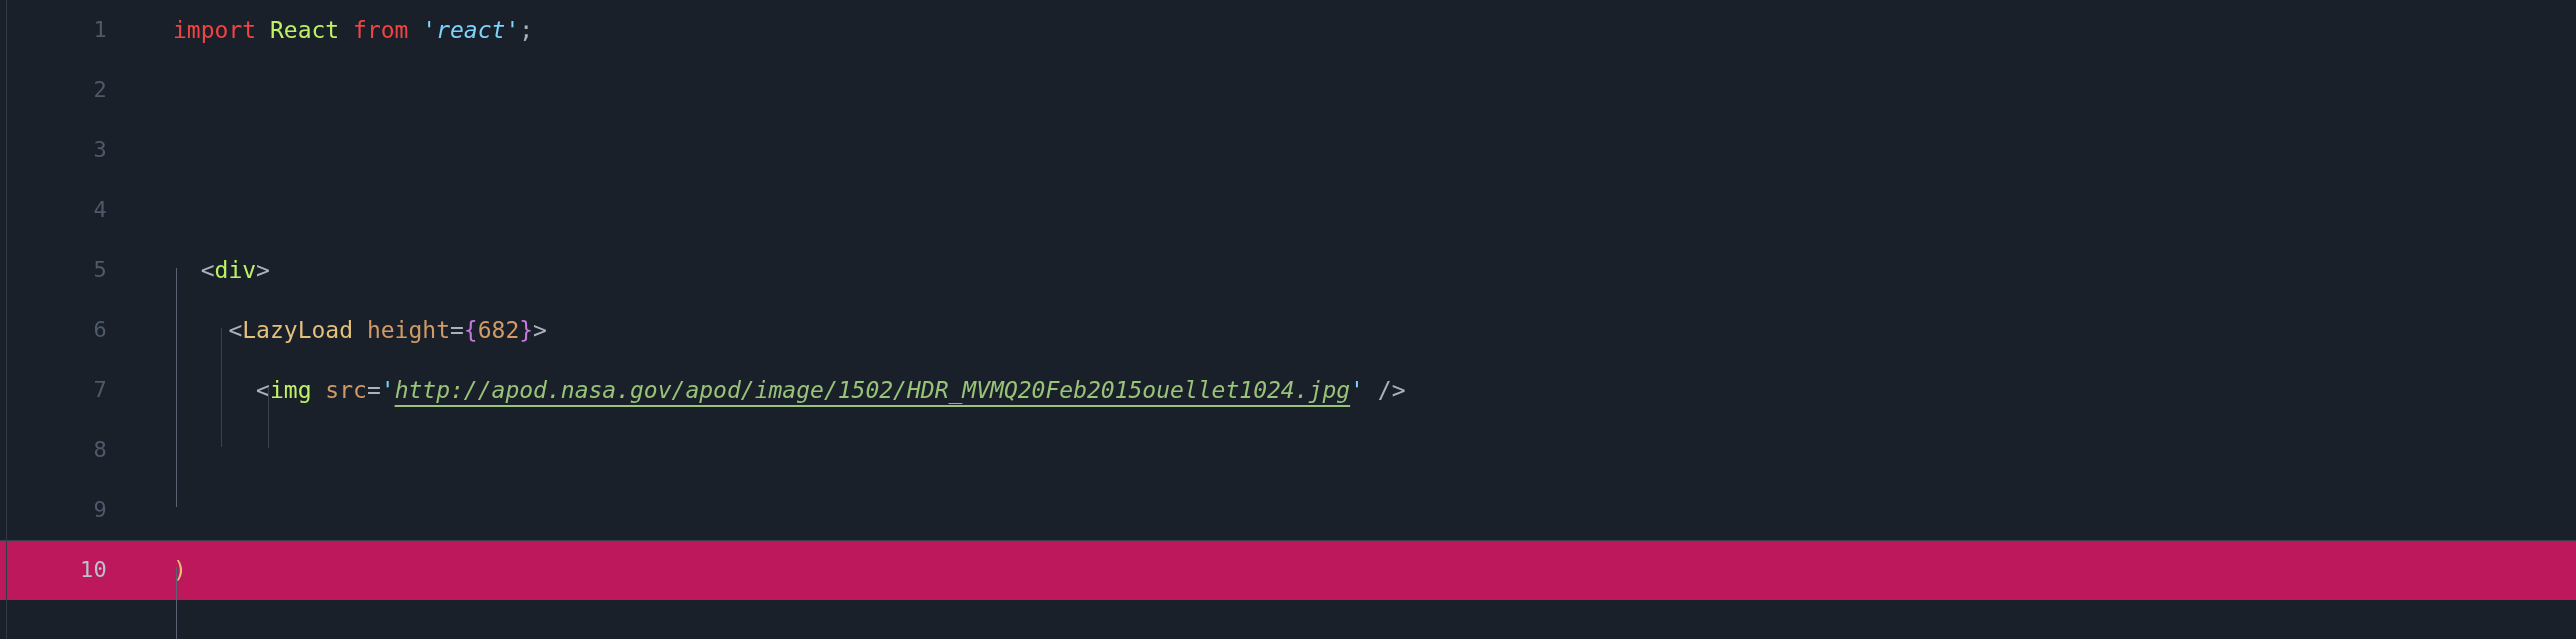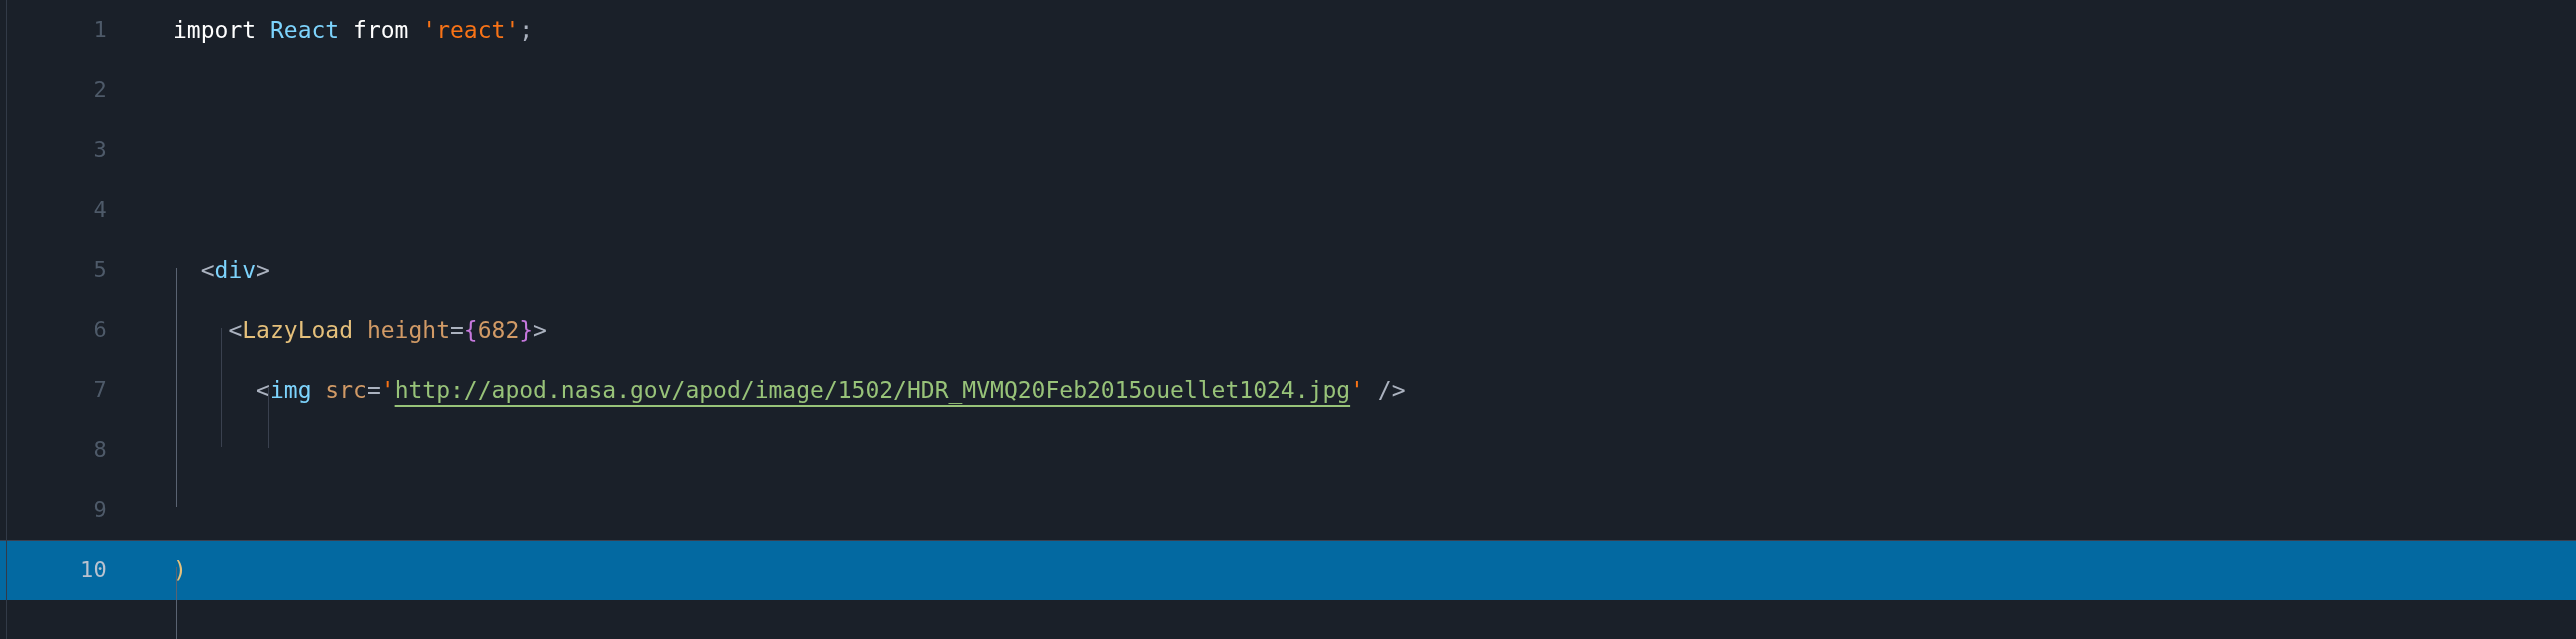--- a/index.html
+++ b/index.html
@@ -32,21 +32,21 @@
     z-index:6;
   }
 
   
   .row {
     position:relative;
     height:60px;
     width:2576px;
     white-space:pre;
   }
-  .row.active { background:#0369a1; }
+  .row.active { background:#be185d; }
   .row.active::before {
     content:"";
     position:absolute; left:0; right:0; top:0;
     height:1.3px; background:#3b4050;
   }
 
   
   .lnum {
     position:absolute;
     left:0; top:0;
@@ -72,25 +72,25 @@
   
   .guide {
     position:absolute;
     width:1.3px;
     background:#3a414f;
     z-index:1;
   }
   .guide.bright { background:#5a6372; }
 
   
-  .t-kw      { color:#ffffff; }          
-  .t-cls     { color:#7dd3fc; }          
+  .t-kw      { color:#ef4444; }          
+  .t-cls     { color:#bef264; }          
   .t-fnc     { color:#61afef; }          
-  .t-str     { color:#f97316; }          
-  .t-url     { color:#98c379; text-decoration:underline; text-underline-offset:6.7px; text-decoration-thickness:2px; }
+  .t-str     { color:#7dd3fc;font-style:italic; }          
+  .t-url     { color:#98c379; text-decoration:underline; text-underline-offset:6.7px; text-decoration-thickness:2px;font-style:italic; }
   .t-punc    { color:#abb2bf; }          
   .t-tag     { color:#e5c07b; }          
   .t-attr    { color:#d19a66; }  
   .t-num     { color:#d19a66; }          
   .t-brace   { color:#c678dd; }          
   .t-paren   { color:#e5c07b; }
 </style>
 </head>
 <body>
 

